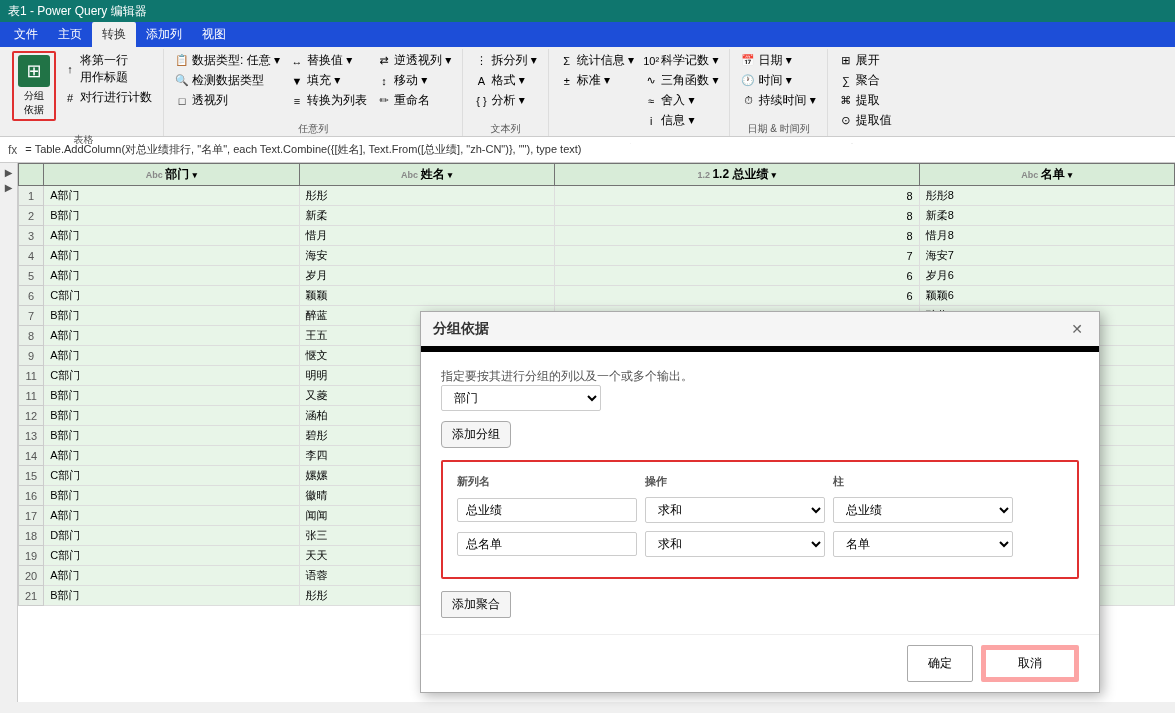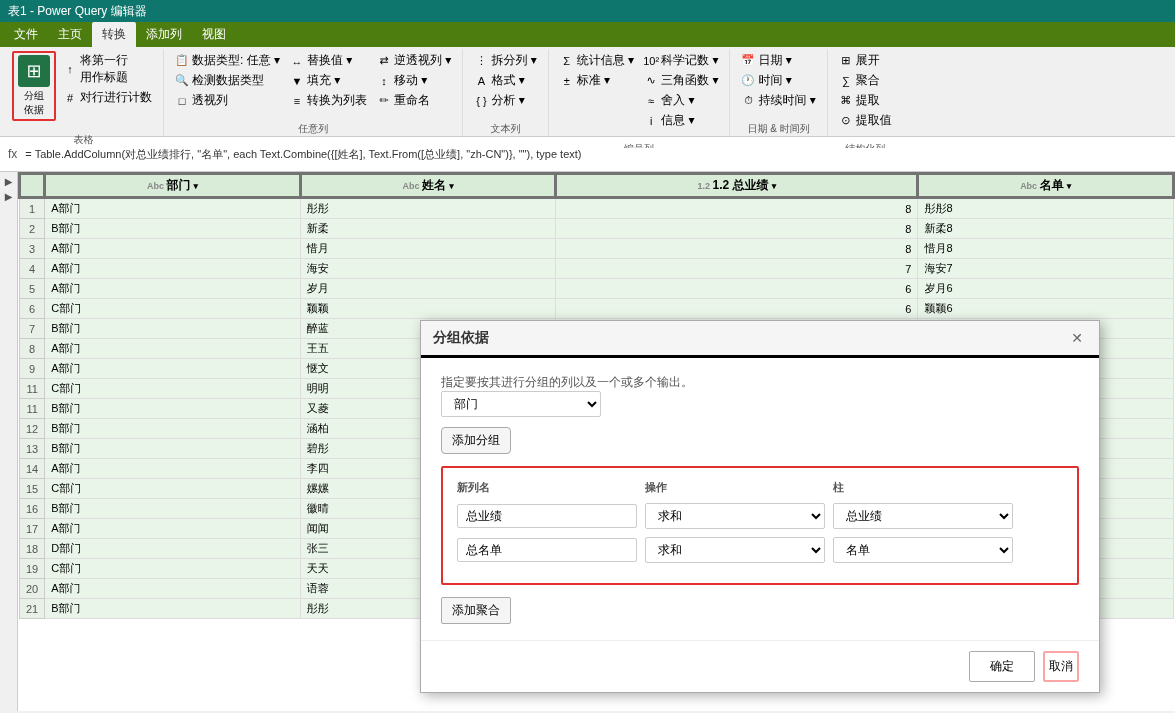--- a/index.html
+++ b/index.html
@@ -11,21 +11,21 @@
       background: #0f766e;
       color: white;
       display: flex;
       align-items: center;
       padding: 0 8px;
       font-size: 12px;
     }
 
     
     .ribbon-tabs {
-      background: #4d7c0f;
+      background: #1d4ed8;
       display: flex;
       padding: 0 4px;
       align-items: flex-end;
     }
     .ribbon-tab {
       color: white;
       padding: 4px 10px;
       cursor: pointer;
       font-size: 12px;
       border-radius: 2px 2px 0 0;
@@ -111,21 +111,21 @@
     }
 
     
     .formula-bar {
       display: flex;
       align-items: center;
       background: white;
       border-bottom: 1px solid #ccc;
       padding: 2px 4px;
       gap: 4px;
-      height: 35px;
+      height: 26px;
     }
     .formula-bar-fx { color: #555; font-size: 12px; padding: 0 4px; }
     .formula-bar-input {
       flex: 1;
       border: none;
       outline: none;
       font-size: 11px;
       color: #333;
       background: white;
     }
@@ -162,21 +162,21 @@
     .table-scroll {
       overflow: auto;
       height: 100%;
     }
     table.data-table {
       border-collapse: collapse;
       width: 100%;
     }
     table.data-table th {
       background: #e8f0e8;
-      border: 3px solid #737373;
+      border: 1px solid #737373;
       padding: 2px 6px;
       font-size: 11px;
       font-weight: bold;
       text-align: left;
       white-space: nowrap;
     }
     table.data-table td {
       border: 1px solid #ddd;
       padding: 2px 6px;
       font-size: 11px;
@@ -202,21 +202,21 @@
       top: 148px;
       left: 420px;
       width: 680px;
       background: white;
       border: 1px solid #aaa;
       box-shadow: 3px 3px 12px rgba(0,0,0,0.3);
       z-index: 100;
     }
     .dialog-header {
       background: #f5f5f5;
-      border-bottom: 3px solid #000000;
+      border-bottom: 6px solid #000000;
       padding: 8px 12px;
       display: flex;
       justify-content: space-between;
       align-items: center;
     }
     .dialog-title {
       font-size: 14px;
       font-weight: bold;
       color: #333;
     }
@@ -336,22 +336,22 @@
     .btn-ok {
       background: white;
       border: 1px solid #aaa;
       padding: 5px 20px;
       border-radius: 2px;
       cursor: pointer;
       font-size: 12px;
     }
     .btn-cancel {
       background: white;
-      border: 2px solid #fca5a5;
-      padding: 5px 4px;
+      border: 5px solid #fca5a5;
+      padding: 5px 32px;
       border-radius: 2px;
       cursor: pointer;
       font-size: 12px;
     }
   </style>
 </head>
 <body>
 
 <div class="title-bar">
   <span>表1 - Power Query 编辑器</span>

